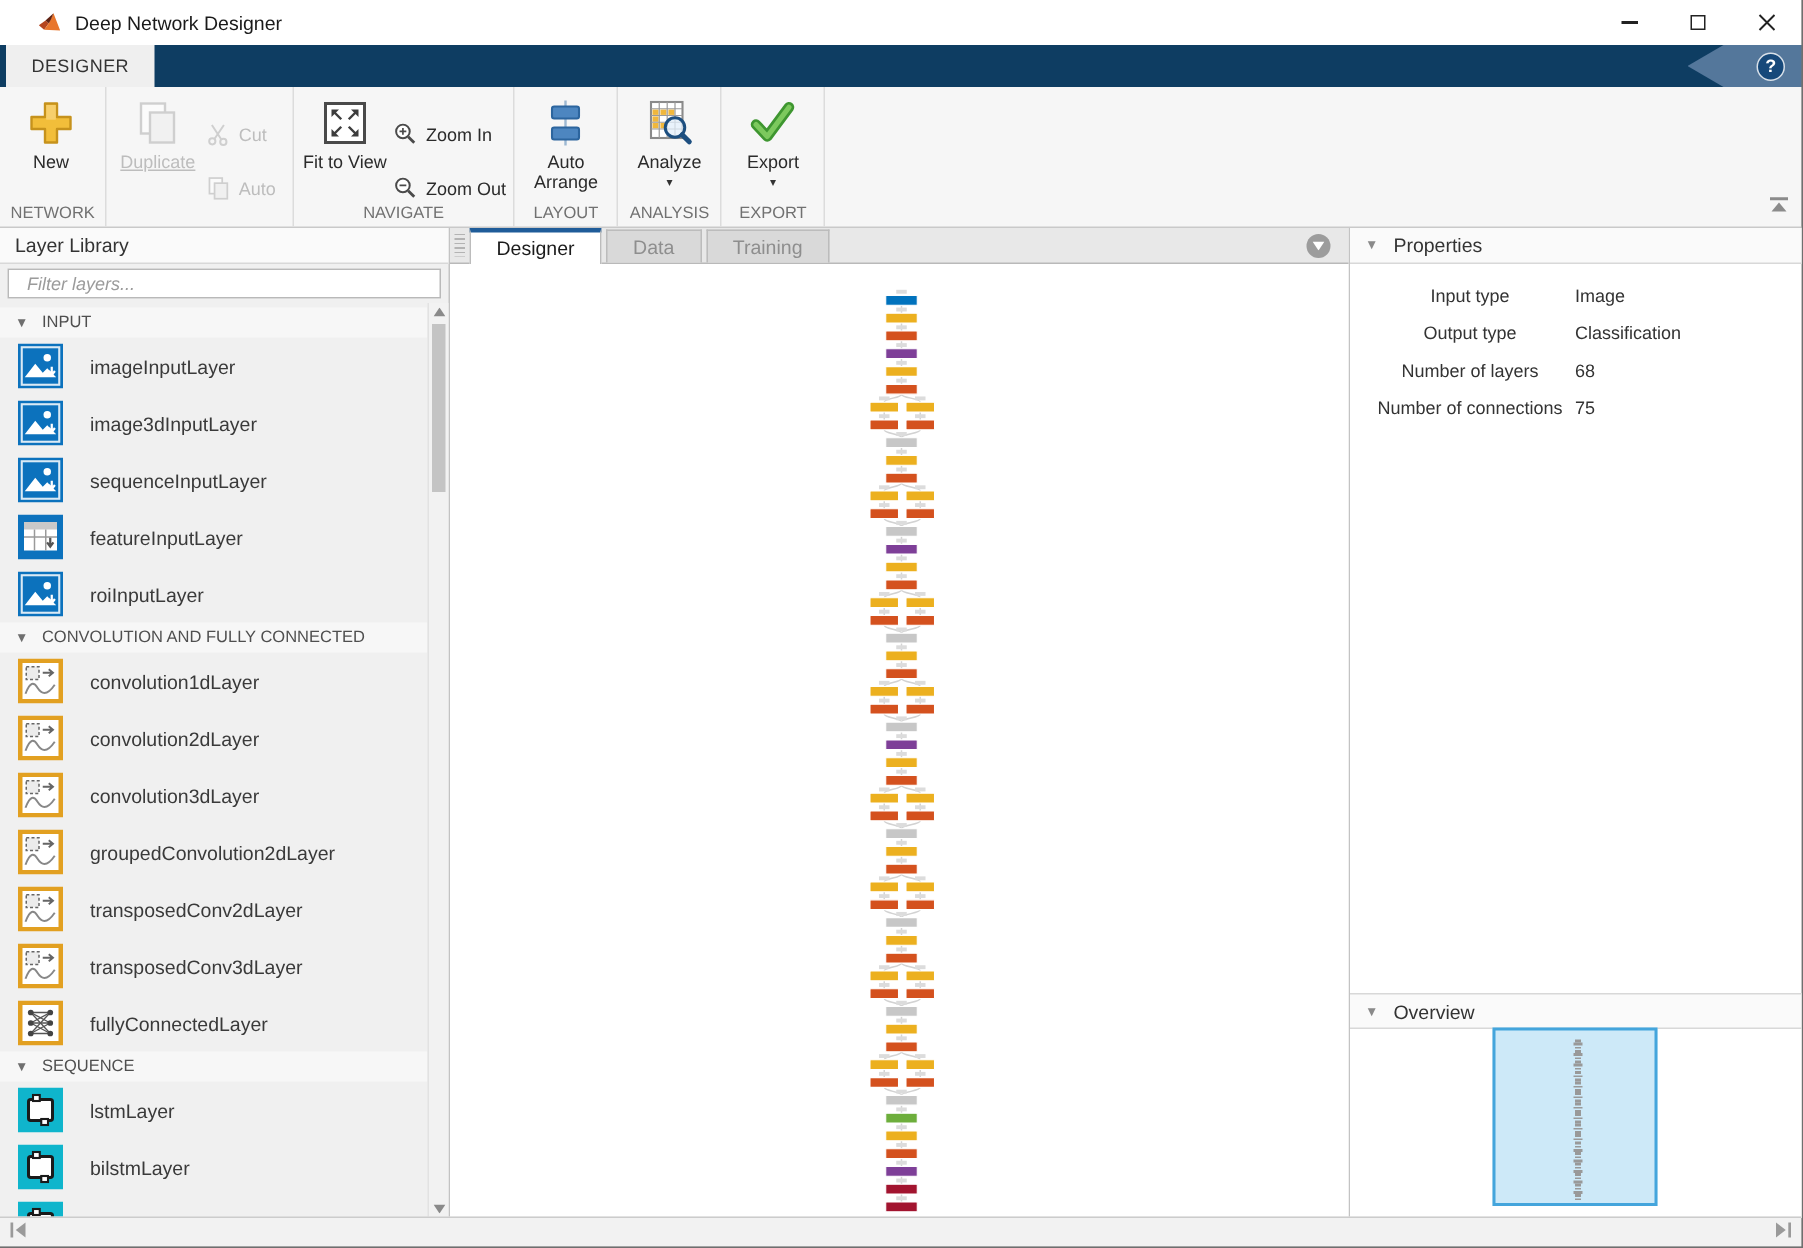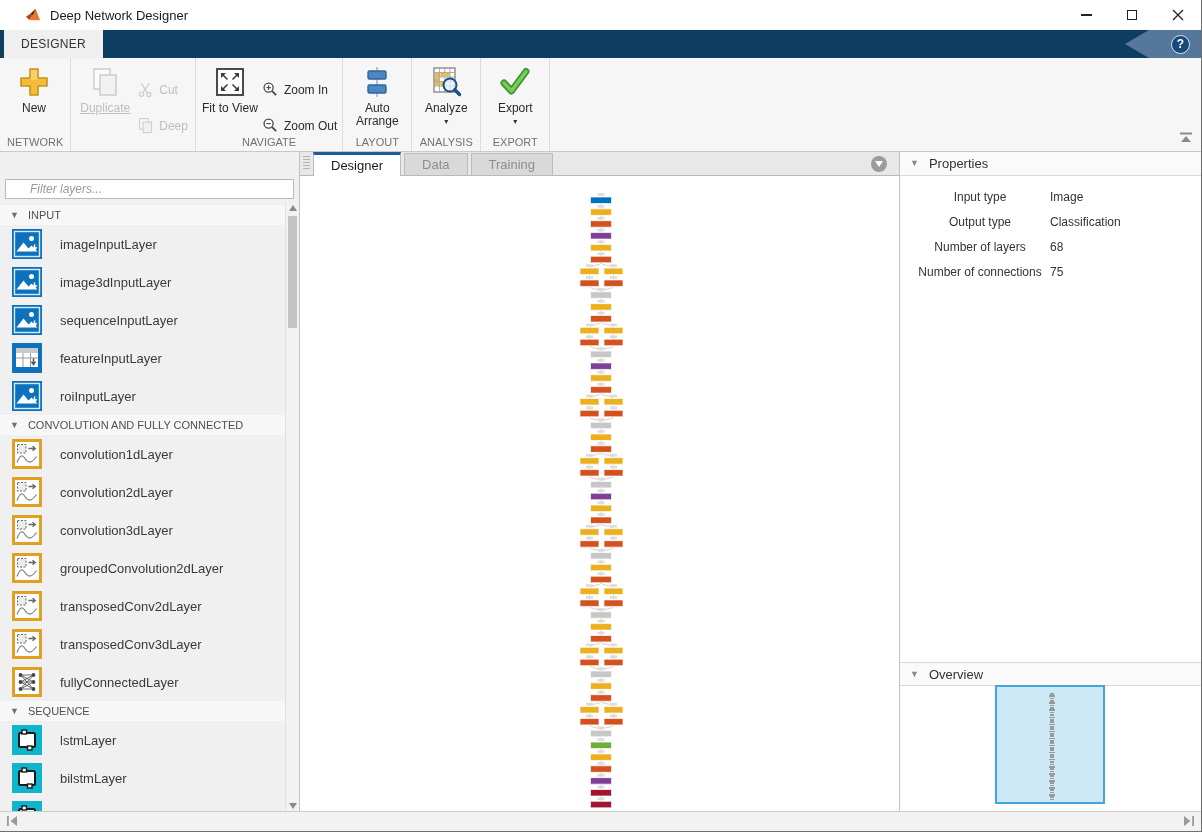--- a/index.html
+++ b/index.html
@@ -44,21 +44,21 @@
   .main{position:absolute;top:152px;left:0;width:1202px;height:660px;display:flex;}
   .left-panel{width:300px;position:relative;background:#f0f0f0;border-right:1px solid #c3c3c3;box-sizing:border-box;}
   .center-panel{flex:1;position:relative;background:#fff;border-right:1px solid #c3c3c3;box-sizing:border-box;}
   .right-panel{width:302px;position:relative;background:#fff;}
   .panel-header{height:24px;line-height:23px;background:#fafafa;border-bottom:1px solid #d8d8d8;
                 font-size:13px;color:#333;padding-left:10px;box-sizing:border-box;display:flex;align-items:center;}
   .panel-header .tri{color:#8a8a8a;font-size:9px;margin-right:10px;}
   
   .filter-row{position:absolute;top:24px;left:0;right:0;height:26px;padding:3px 5px;box-sizing:border-box;}
   input.filter{width:100%;height:20px;box-sizing:border-box;border:1px solid #b9b9b9;background:#fff;
-               font-family:"Liberation Sans",sans-serif;font-size:12px;font-style:italic;padding:0 24px;color:#444;}
+               font-family:"Liberation Sans",sans-serif;font-size:12px;font-style:italic;padding:0 12px;color:#444;}
   input.filter::placeholder{color:#9b9b9b;font-style:italic;}
   .lib-list{position:absolute;top:50px;bottom:0;left:0;right:14px;overflow:hidden;padding-top:3px;}
   .lib-sec{height:20px;display:flex;align-items:center;background:#f7f7f7;color:#4f4f4f;font-size:11px;padding-left:10px;}
   .lib-sec .tri{color:#6f6f6f;font-size:9px;margin-right:9px;}
   .lib-item{height:38px;display:flex;align-items:center;padding-left:12px;gap:18px;font-size:13px;color:#3a3a3a;}
   .lib-svg{width:30px;height:30px;display:block;}
   .lib-scroll{position:absolute;top:50px;bottom:0;right:0;width:14px;background:#f2f2f2;border-left:1px solid #e2e2e2;box-sizing:border-box;}
   .lib-scroll .thumb{position:absolute;left:2px;right:2px;top:14px;height:112px;background:#c4c4c4;}
   .sar{position:absolute;left:0;right:0;height:12px;display:flex;align-items:center;justify-content:center;}
   .sar.up{top:0;} .sar.down{bottom:0;}
@@ -159,21 +159,21 @@
               </span>
               <span>Cut</span>
             </div>
             <div class="tb-small disabled">
               <span>
                 <svg class="tb-svg-s" viewBox="0 0 18 18">
                   <rect x="2.8" y="1.8" width="9" height="11" fill="#fafafa" stroke="#cfcfcf" stroke-width="1.2"></rect>
                   <rect x="6.4" y="5.4" width="9" height="11" fill="#f0f0f0" stroke="#cfcfcf" stroke-width="1.2"></rect>
                 </svg>
               </span>
-              <span>Deep</span>
+              <span>Auto</span>
             </div>
             <div class="tb-small disabled">
               <span>
                 <svg class="tb-svg-s" viewBox="0 0 18 18">
                   <rect x="3.5" y="3" width="11" height="13.5" rx="1" fill="#f4f4f4" stroke="#cfcfcf" stroke-width="1.3"></rect>
                   <rect x="6.5" y="1.4" width="5" height="3.4" rx="0.8" fill="#e2e2e2" stroke="#cfcfcf" stroke-width="1"></rect>
                 </svg>
               </span>
               <span>Paste</span>
             </div>
@@ -290,20 +290,23 @@
       <svg viewBox="0 0 14 12" width="14" height="12">
         <rect x="1" y="0.5" width="12" height="2" fill="#8b8b8b"></rect>
         <path d="M7 4 L12 10 H2 Z" fill="#8b8b8b"></path>
       </svg>
     </span>
   </div>
 
   <div class="main">
 
     <div class="left-panel">
+      <div class="panel-header">
+        <span>Layer Library</span>
+      </div>
       <div class="filter-row">
         <input class="filter" type="text" placeholder="Filter layers..." style="">
       </div>
       <div class="lib-list" id="libList">
           <div class="lib-sec">
             <span class="tri">▼</span>
             <span>INPUT</span>
           </div>
           <div class="lib-item">
             <span>

